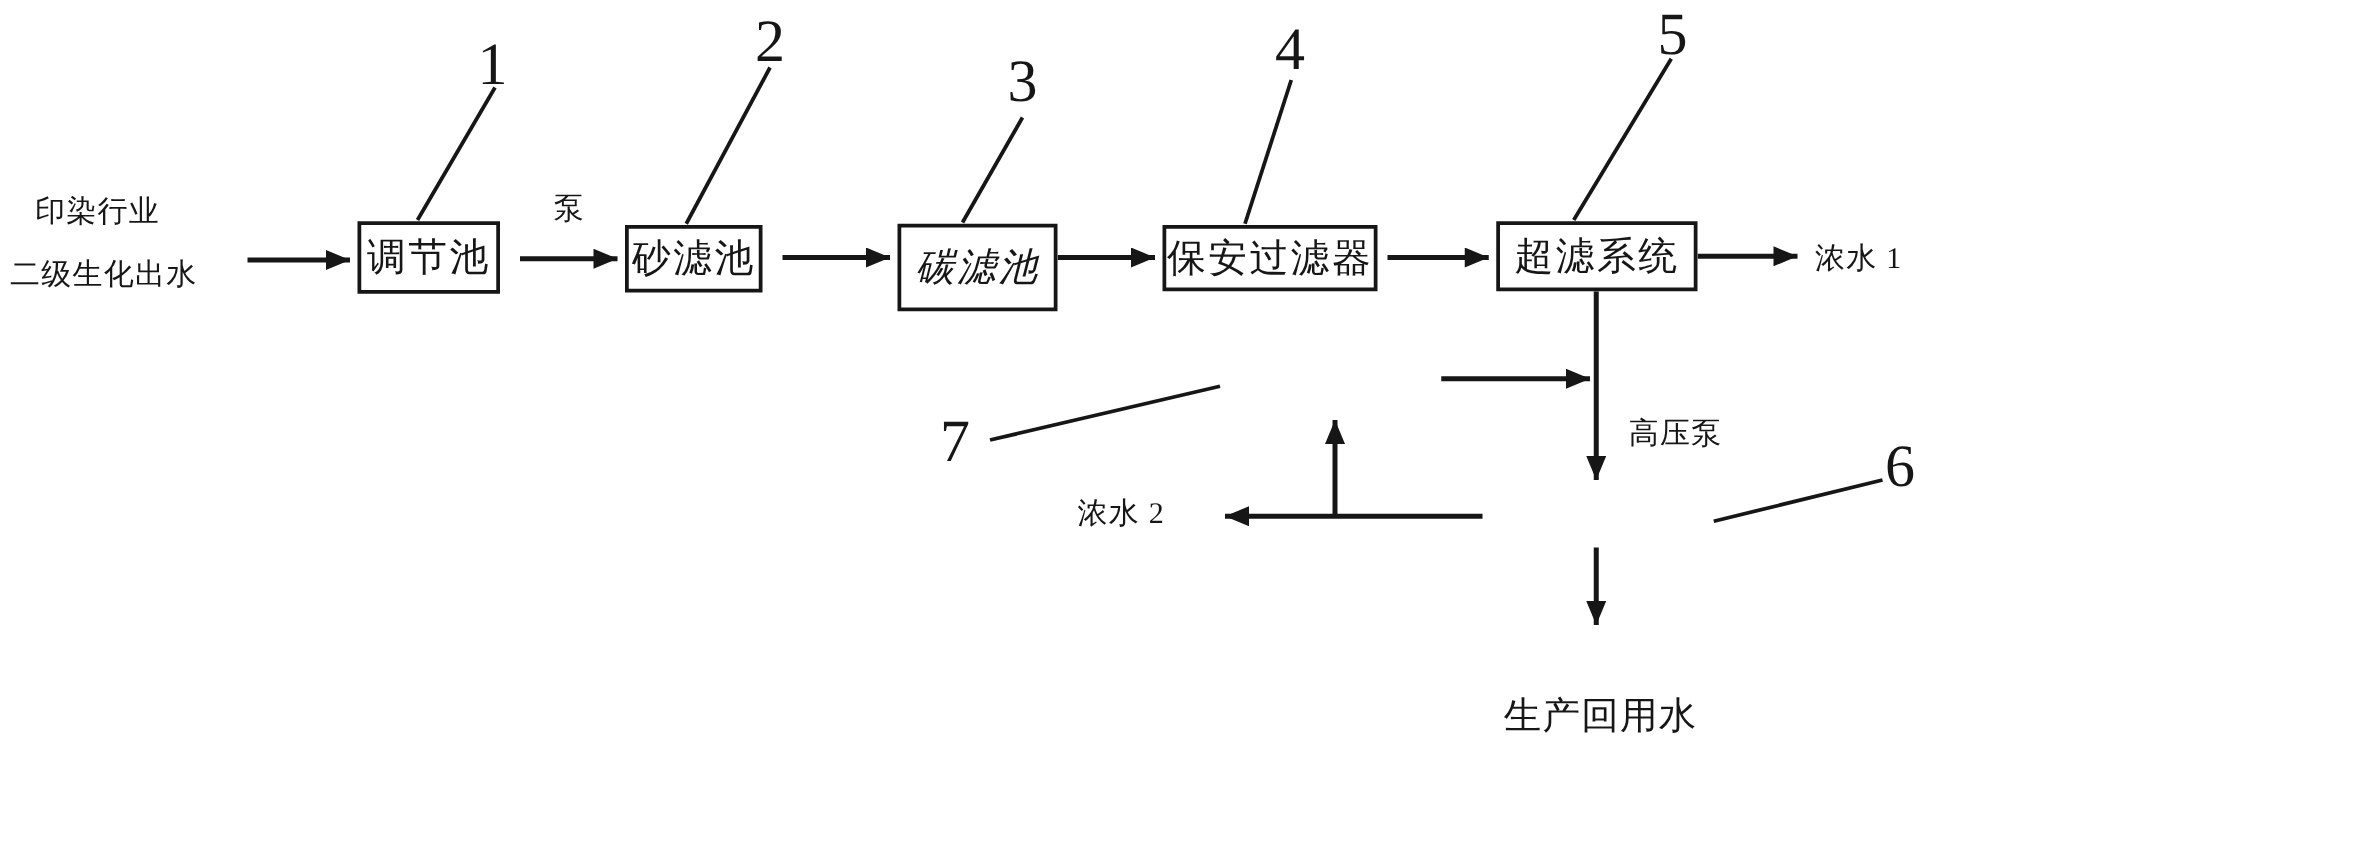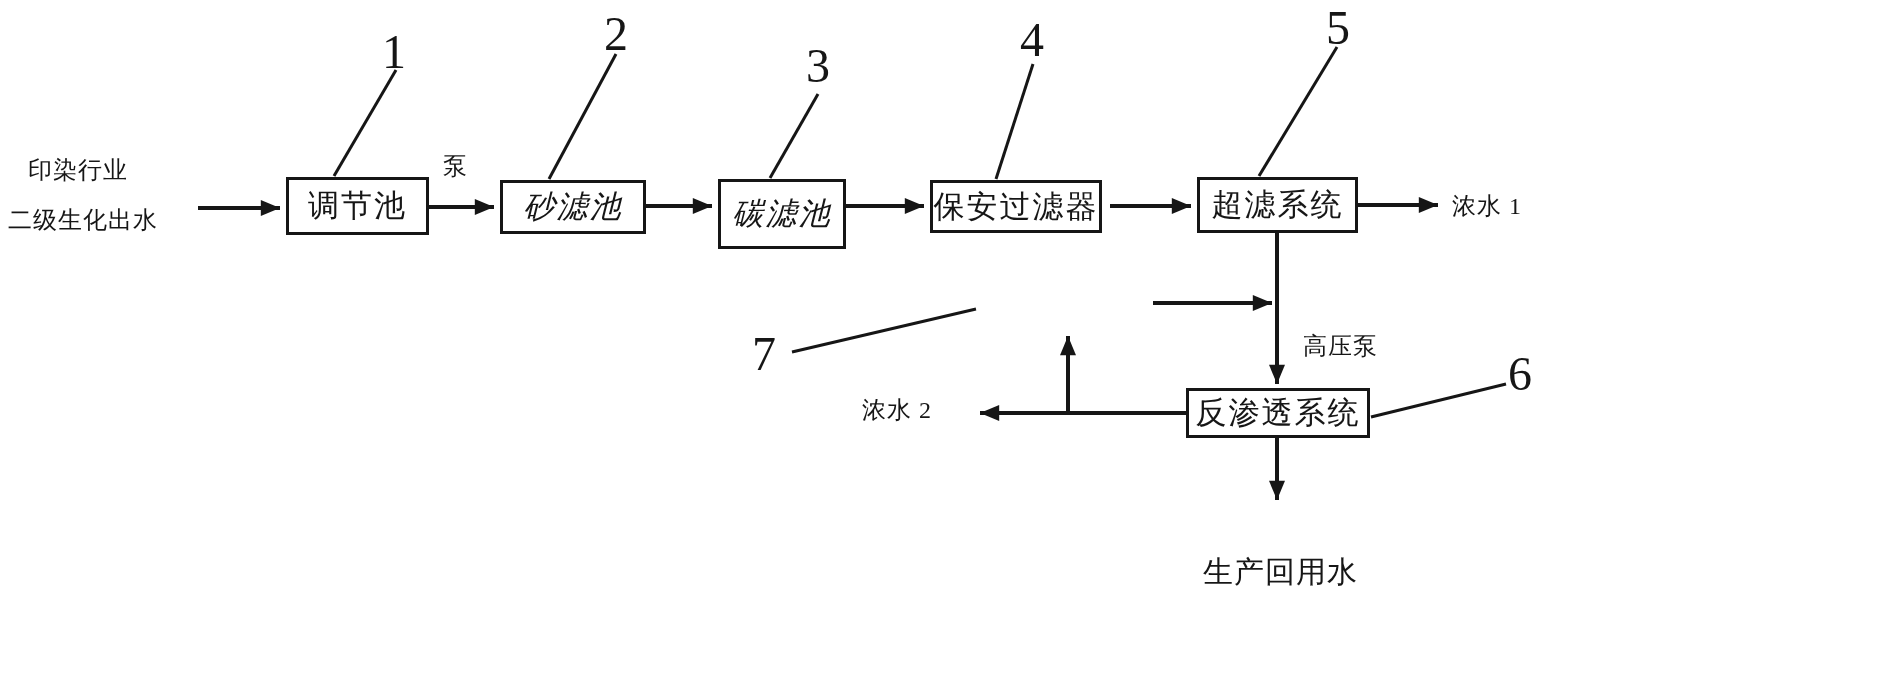--- a/index.html
+++ b/index.html
@@ -81,32 +81,31 @@
     <line x1="1337" y1="47" x2="1259" y2="176" stroke="#161616" stroke-width="3"></line>
     <line x1="1506" y1="384" x2="1371" y2="417" stroke="#161616" stroke-width="3"></line>
     <line x1="792" y1="352" x2="976" y2="309" stroke="#161616" stroke-width="3"></line>
   </svg>
 
   <div class="label src-label" style="left:28px; top:158px;">印染行业</div>
   <div class="label src-label" style="left:8px; top:208px;">二级生化出水</div>
 
   <div class="label" style="left:443px; top:150px;">泵</div>
 
-  <div class="box" style="left:286px; top:177px; width:143px; height:58px;text-align:center;">调节池</div>
+  <div class="box" style="left:286px; top:177px; width:114px; height:58px;text-align:center;">调节池</div>
 
-  <div class="box" style="left:500px; top:180px; width:146px; height:54px;font-style:italic;">砂滤池</div>
+  <div class="box" style="left:500px; top:180px; width:110px; height:54px;">砂滤池</div>
 
   <div class="box" style="left:718px; top:179px; width:128px; height:70px;font-style:italic;">碳滤池</div>
 
   <div class="box" style="left:930px; top:180px; width:172px; height:53px;">保安过滤器</div>
 
   <div class="box" style="left:1197px; top:177px; width:161px; height:56px;">超滤系统</div>
 
 
-  <div class="box" style="left:1186px; top:388px; width:184px; height:50px;">反渗透系统</div>
 
   <div class="label" style="left:1452px; top:190px;">浓水 1</div>
 
   <div class="label" style="left:1303px; top:330px;">高压泵</div>
 
   <div class="label" style="left:862px; top:394px;">浓水 2</div>
 
   <div class="label" style="left:1203px; top:552px; font-size:30px;">生产回用水</div>
 
   <div class="num" style="left:382px; top:24px;">1</div>

